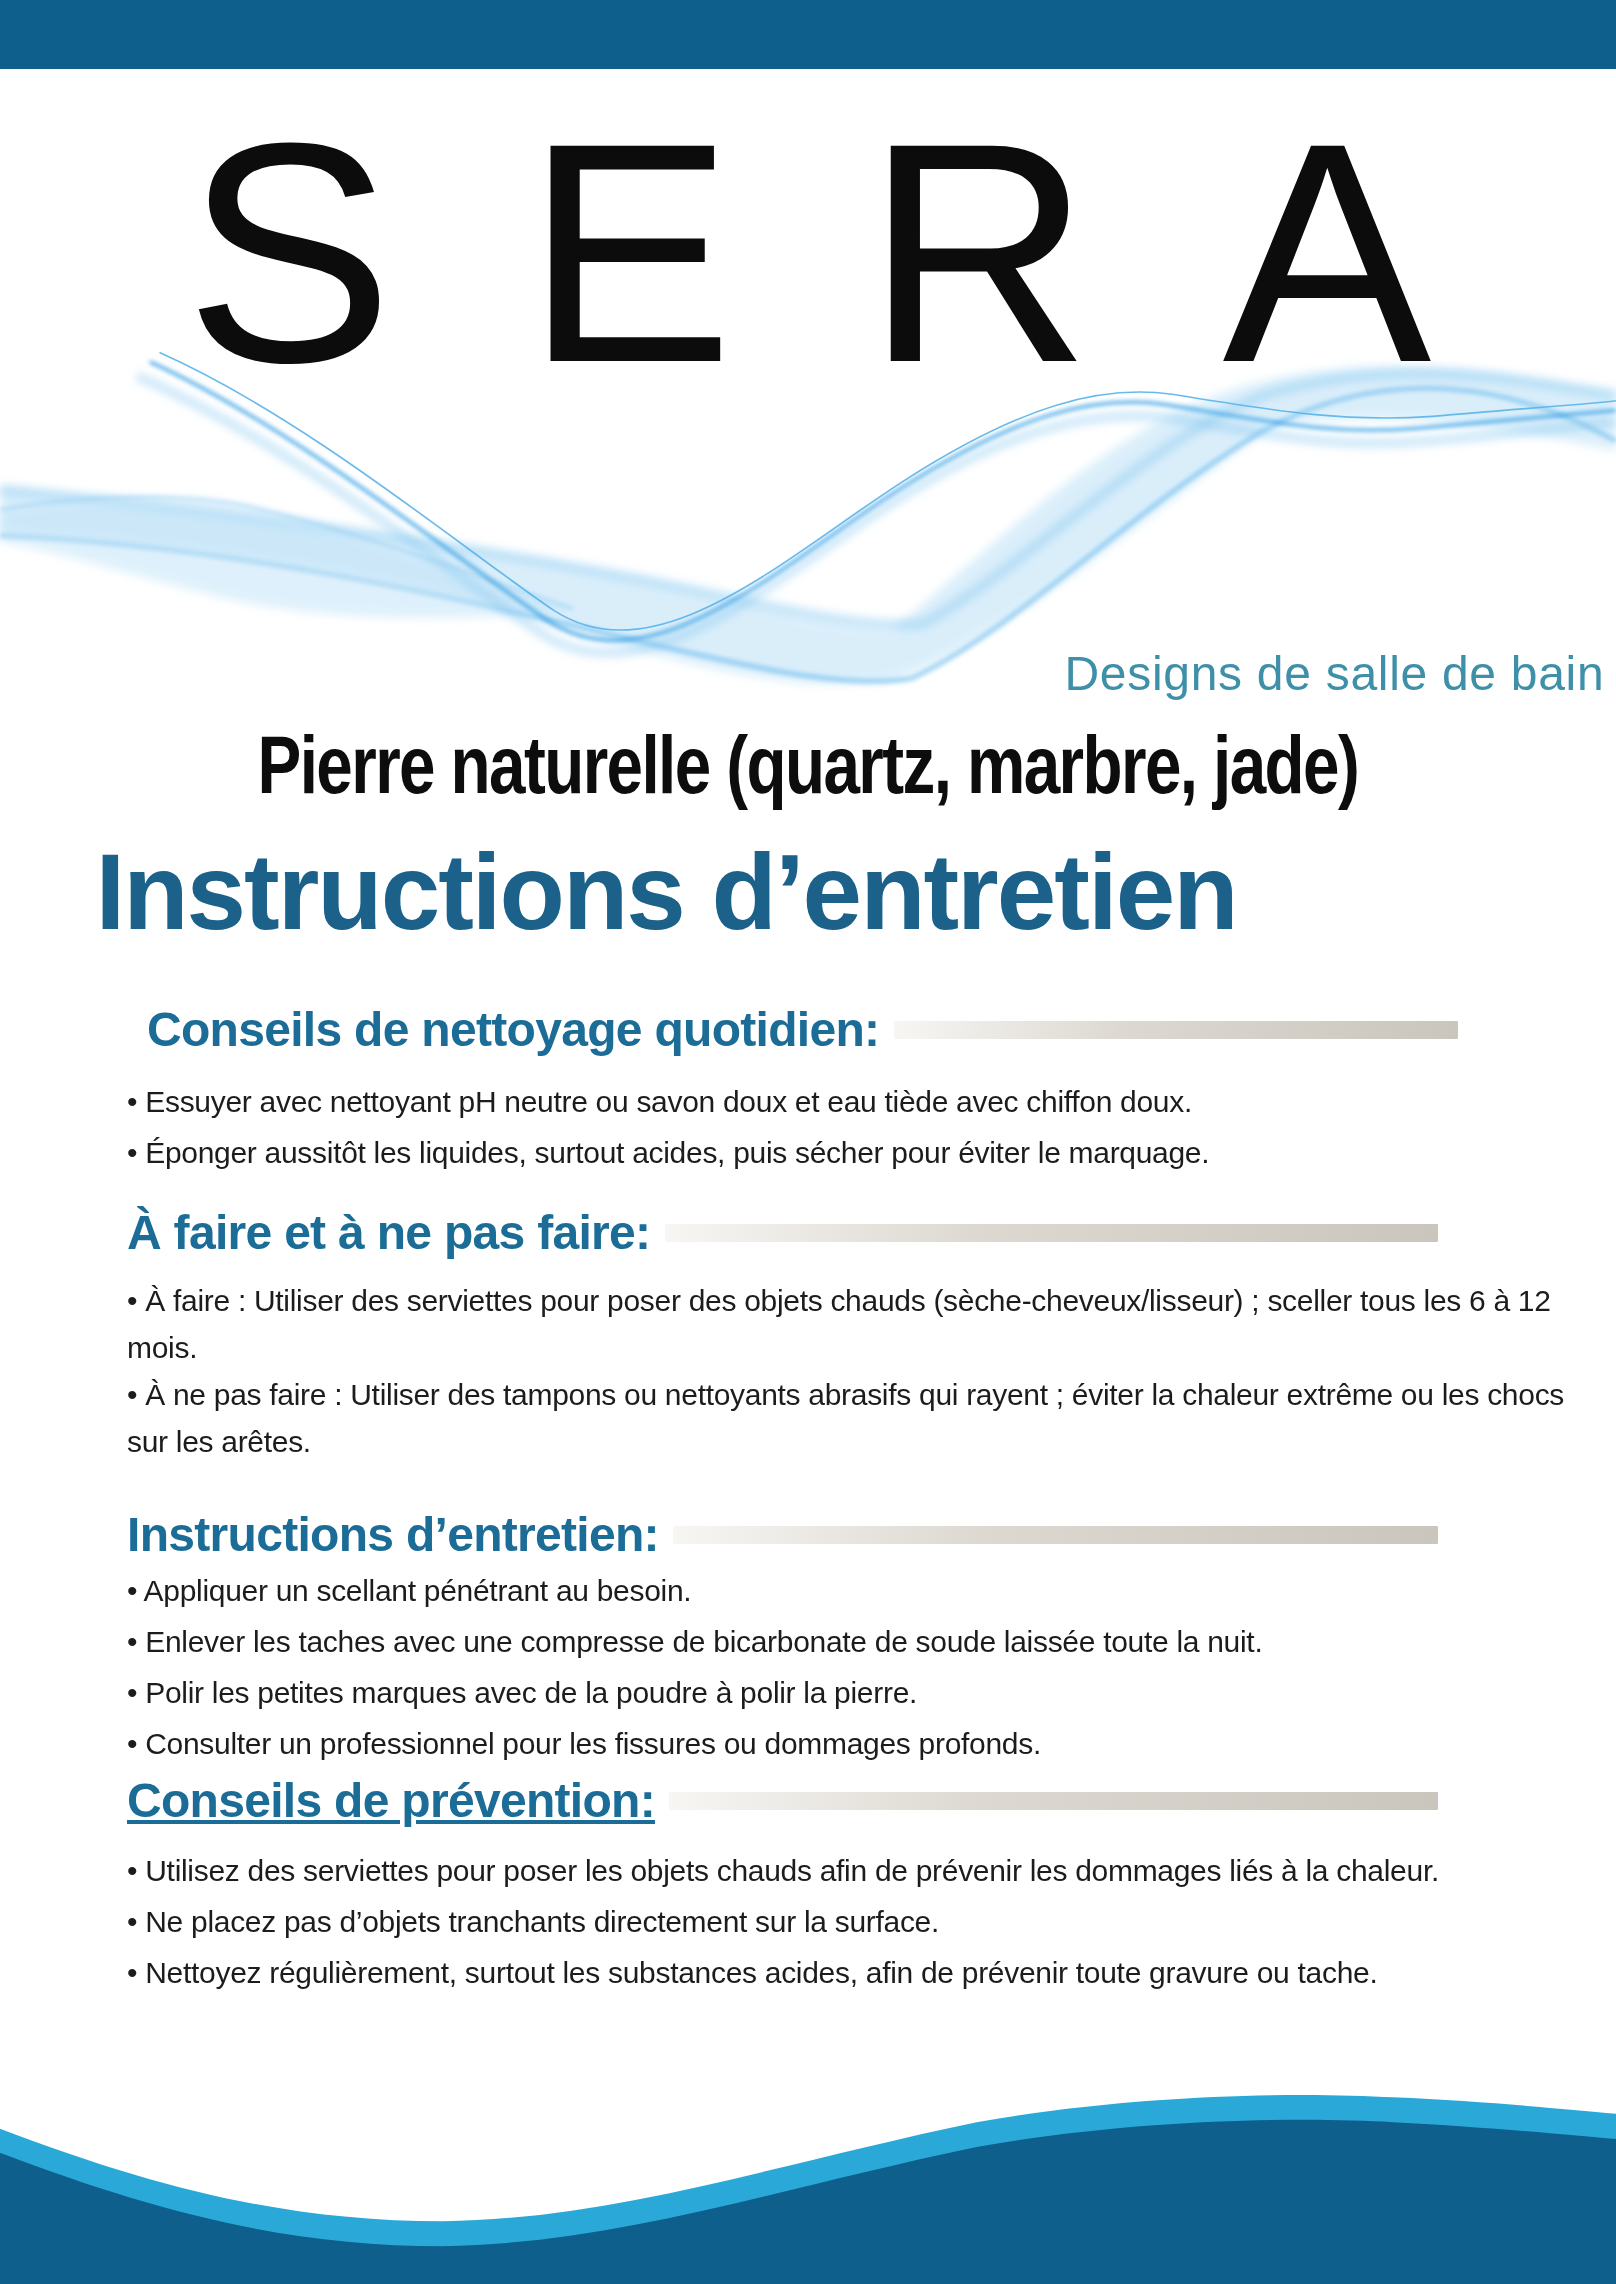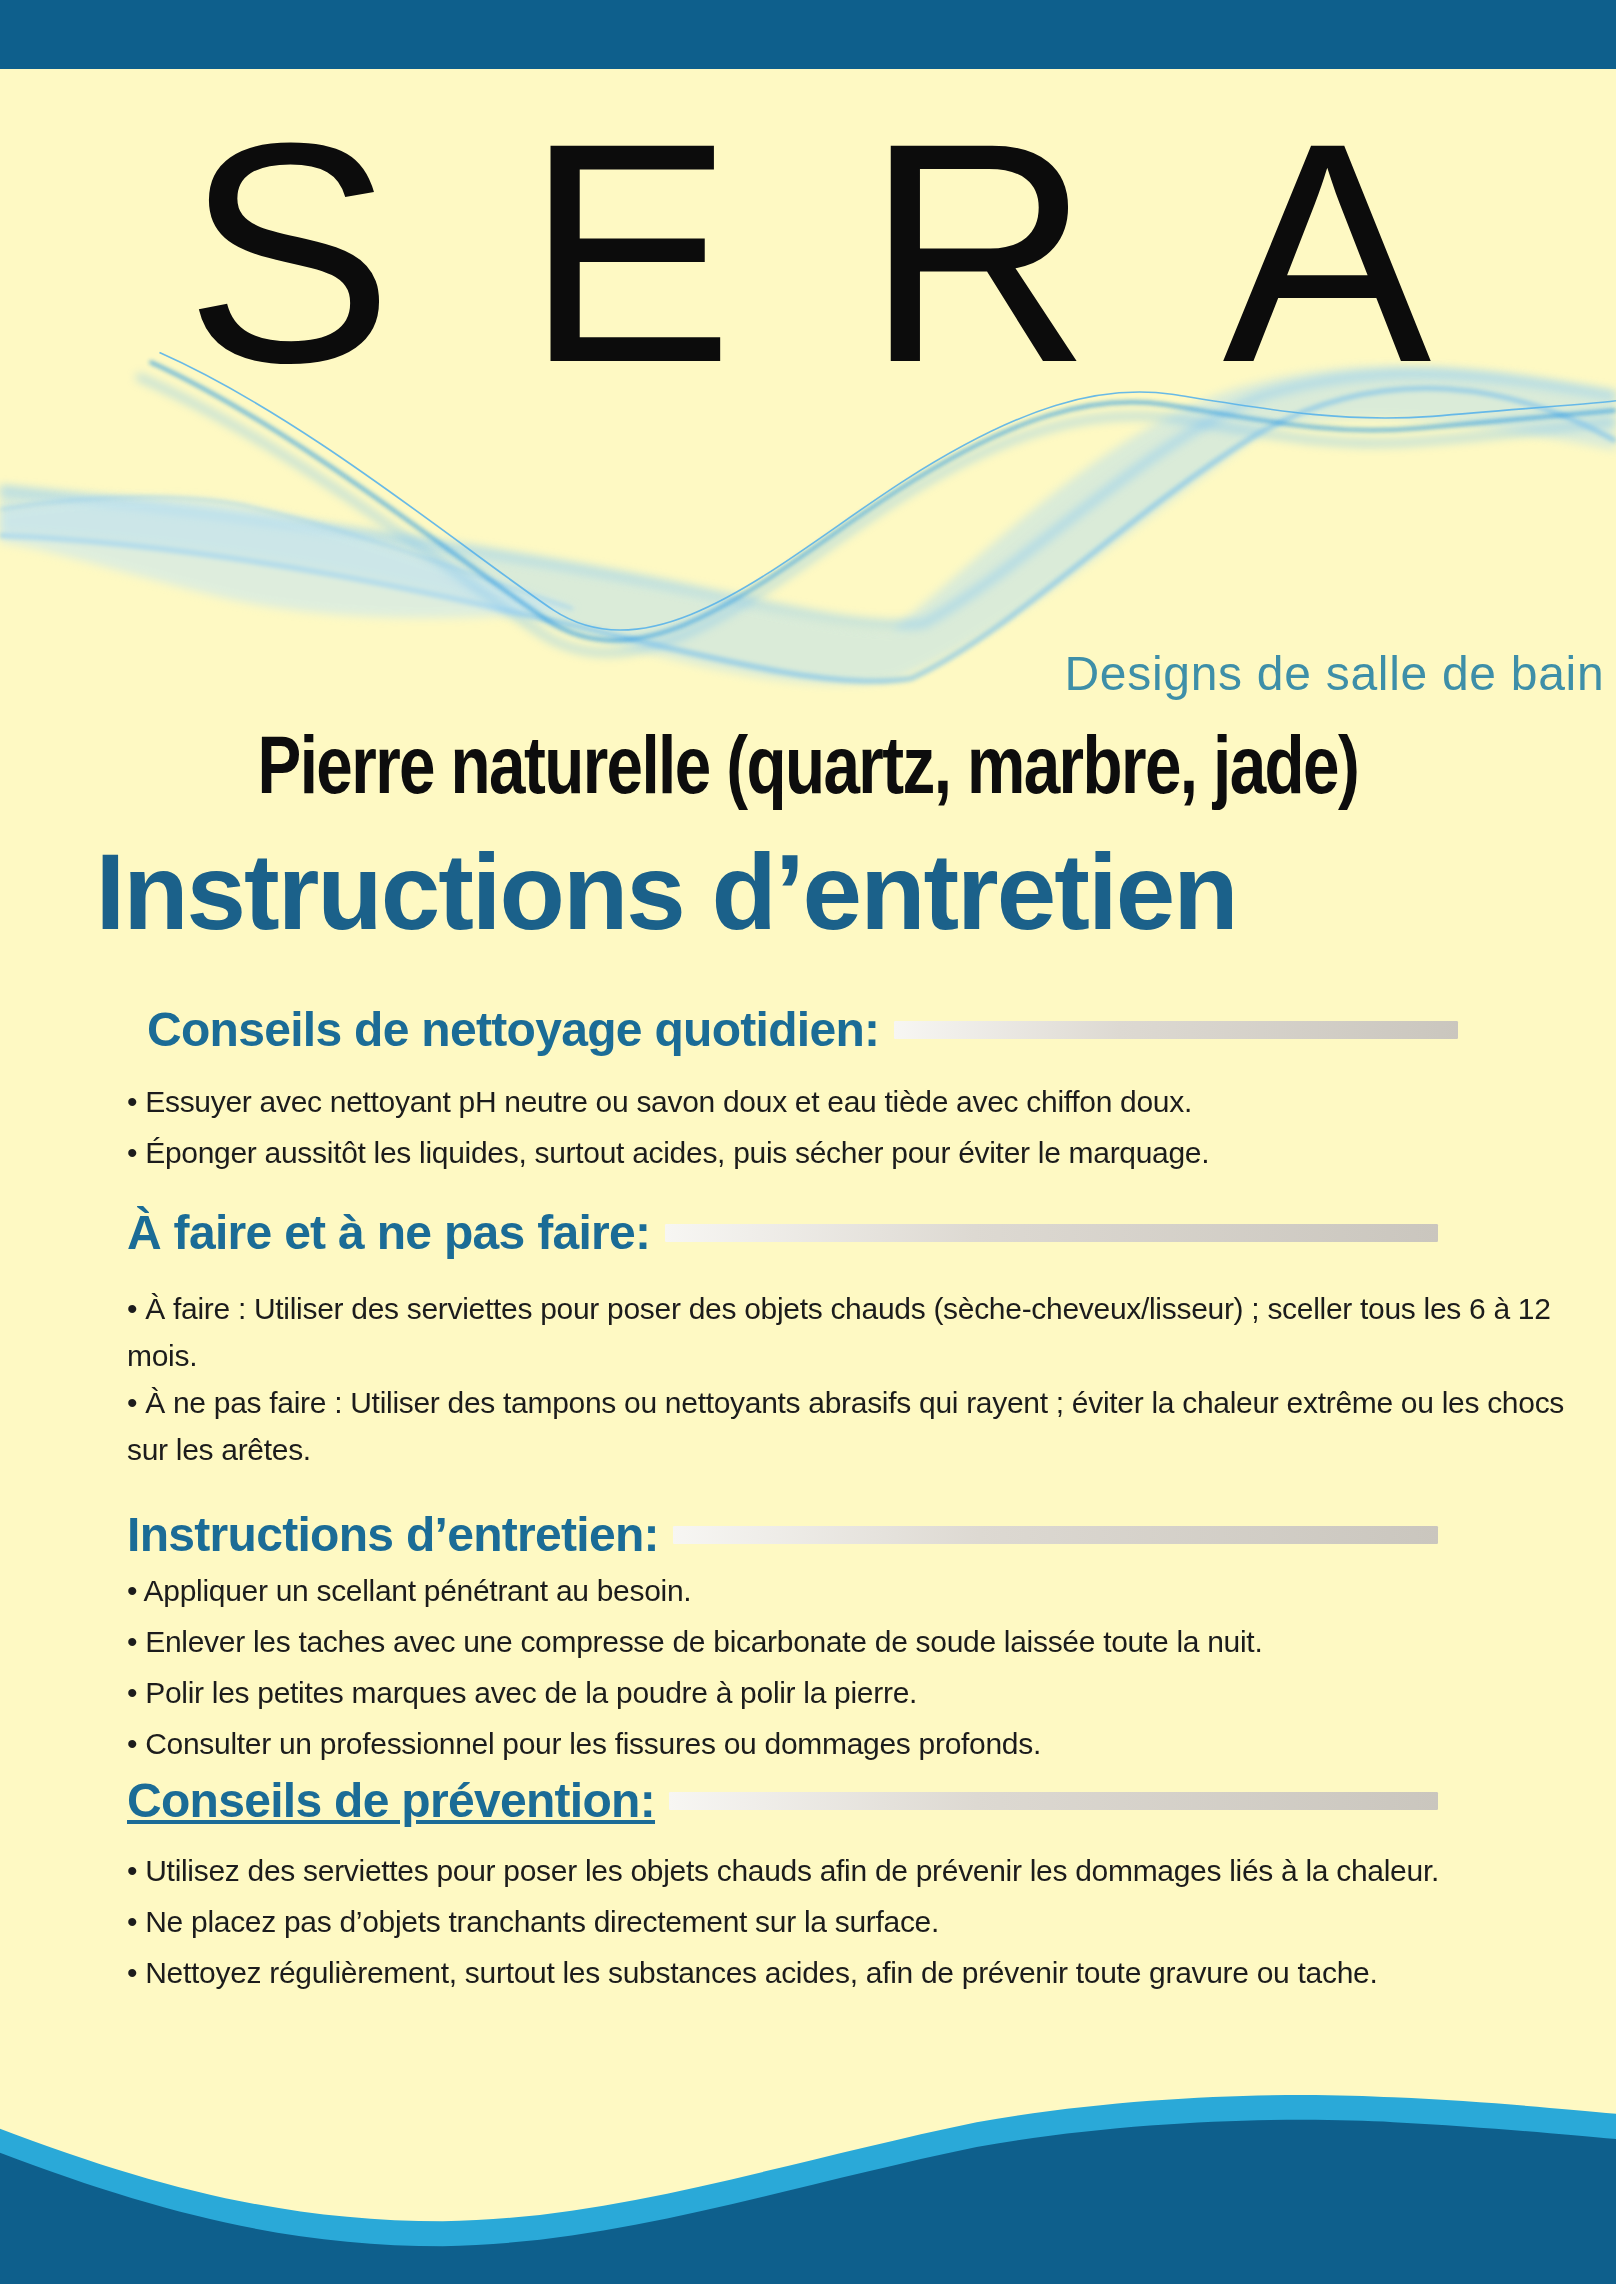--- a/index.html
+++ b/index.html
@@ -1,19 +1,19 @@
 <!DOCTYPE html>
 <html style="font-size:10.4px"><head>
 <meta charset="utf-8">
 <style>
   html,body{margin:0;padding:0;background:#888;}
   .page{
     position:relative;
     width:1616px;height:2284px;
-    background:#fef9c3;
+    background:#ffffff;
     overflow:hidden;
     font-family:"Liberation Sans","DejaVu Sans",sans-serif;
   }
   .abs{position:absolute;}
 
   
   .top-band{top:0;left:0;width:1616px;height:69px;background:#0e5f8c;}
 
   
   .brand{
@@ -88,21 +88,21 @@
   
   .bullets{
     left:127px;width:1458px;
     font-size:30px;
     color:#1c1c1c;
     letter-spacing:-0.3px;
     z-index:4;
   }
   .bullets p{margin:0;padding:0;}
   .b1-pos{top:1076px;line-height:51px;}
-  .b2-pos{top:1277px;line-height:47px;margin-top:8px;}
+  .b2-pos{top:1277px;line-height:47px;}
   .b3-pos{top:1565px;line-height:51px;}
   .b4-pos{top:1845px;line-height:51px;}
 
   
   .footer-wave{top:2083px;left:0;width:1616px;height:201px;z-index:5;}
 </style>
 </head>
 <body>
 
 <div class="page">

